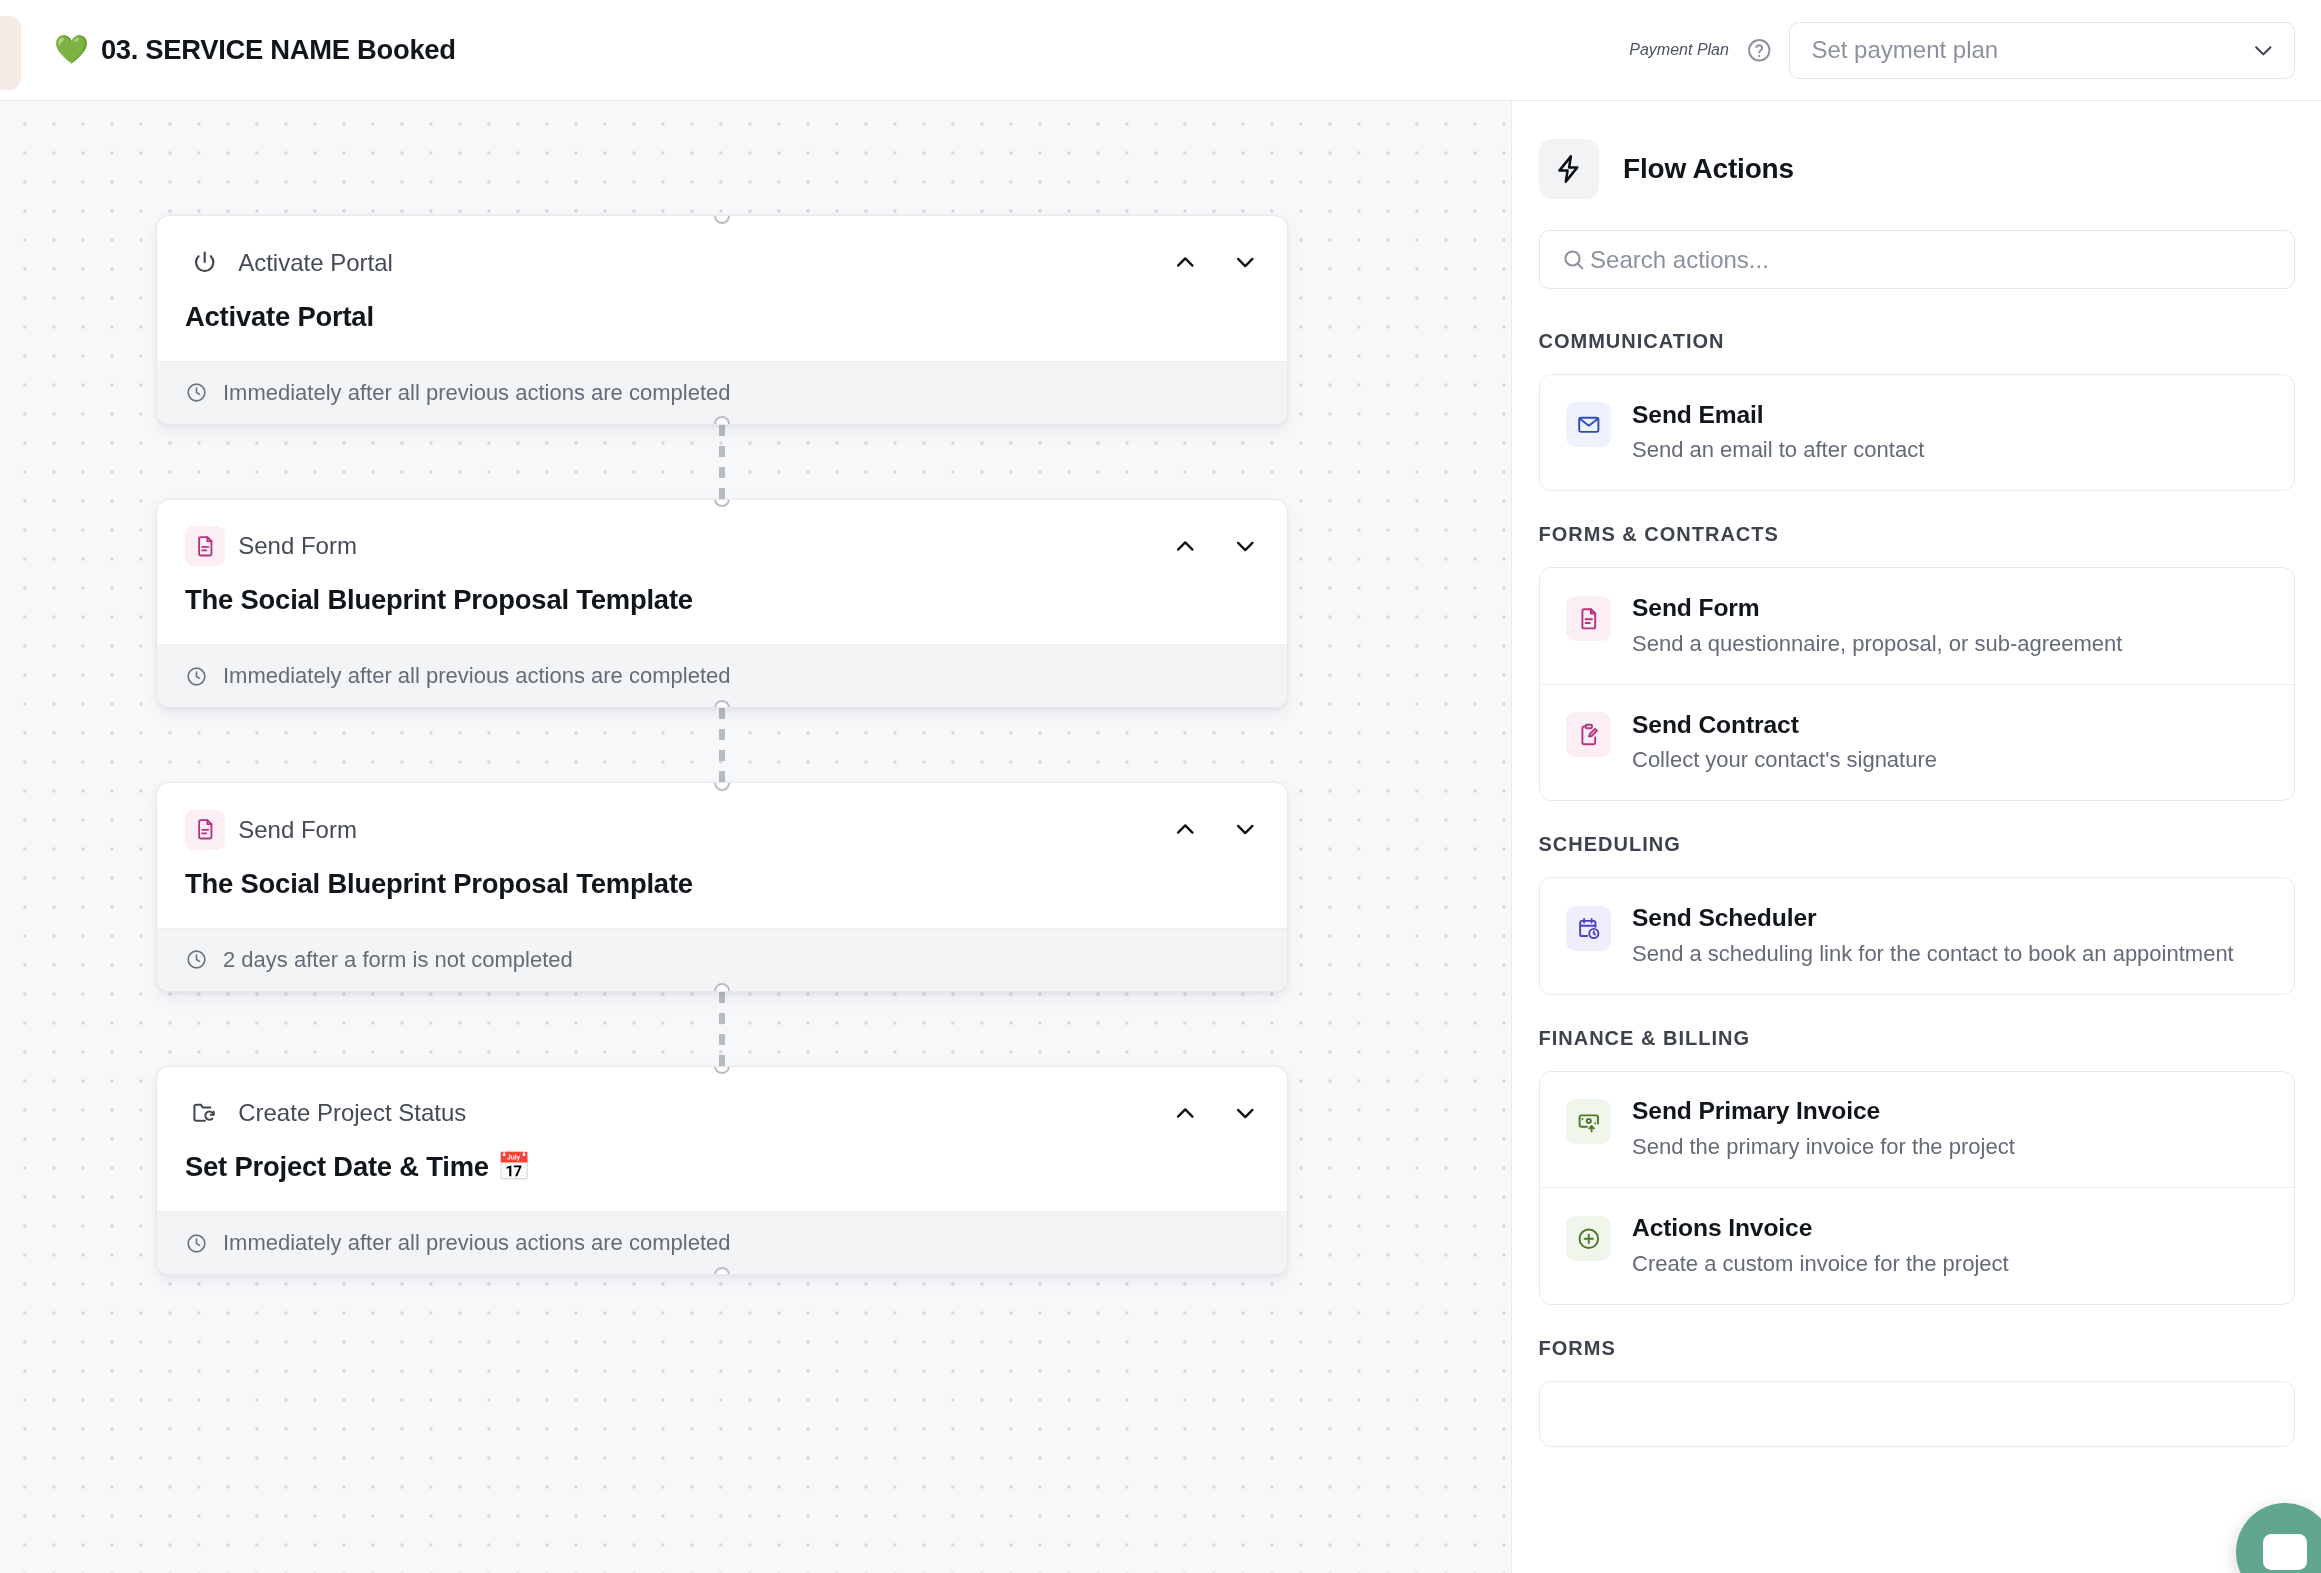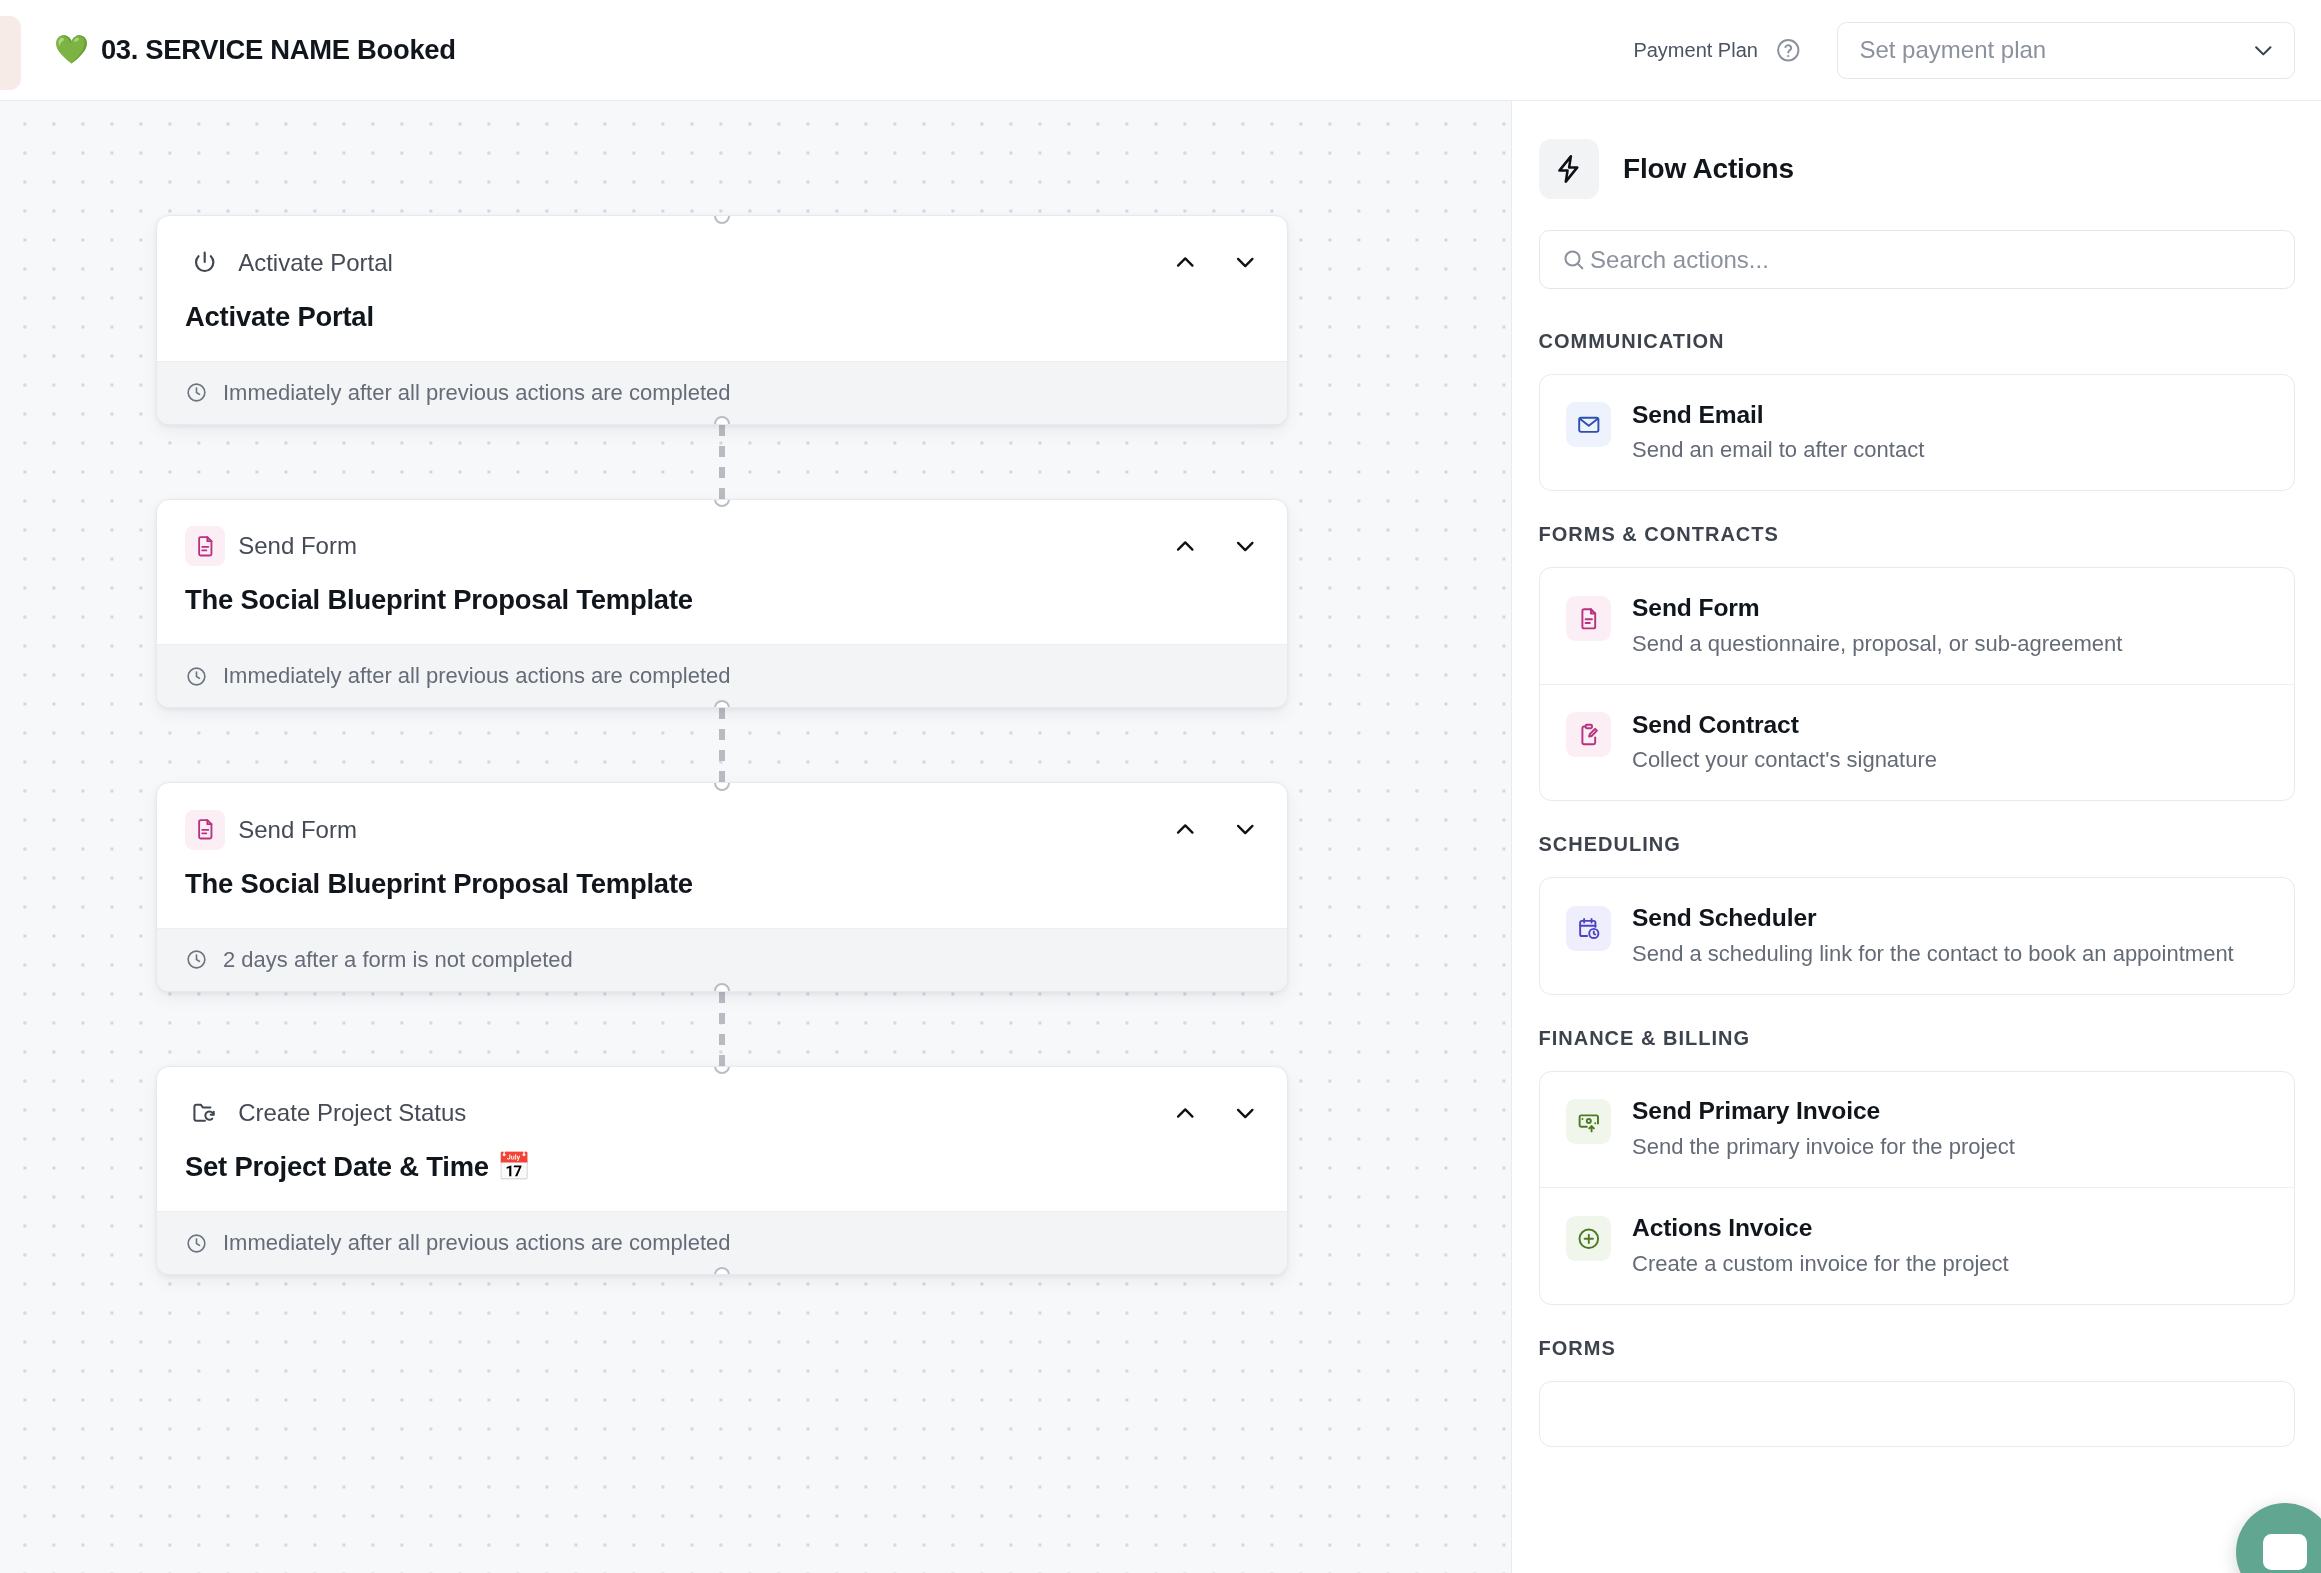--- a/index.html
+++ b/index.html
@@ -29,30 +29,29 @@
     font-size: 27.4px; font-weight: 700; color: #11161c;
     letter-spacing: -0.3px; white-space: nowrap;
     display: flex; align-items: center; gap: 12.3px;
   }
   .heart { font-size: 28px; line-height: 1; }
   .header-right {
     margin-left: auto; margin-right: 25.6px;
     display: flex; align-items: center; gap: 17px;
   }
   .pp-label {
-    font-size: 20px; color: #4b5260; white-space: nowrap;
+    font-size: 16px; color: #4b5260; white-space: nowrap; font-style: italic;
   }
   .help-icon { width: 26.5px; height: 26.5px; display: block; }
   .pp-select {
-    width: 458px; height: 57px;
+    width: 506px; height: 57px;
     border: 1.4px solid #e4e6ea; border-radius: 9.5px;
     background: #fff;
     display: flex; align-items: center;
     padding: 0 19px 0 21px;
-    margin-left: 19px;
   }
   .pp-select-text { font-size: 24px; color: #8c929d; flex: 1; }
   .chev-sm { width: 24.6px; height: 24.6px; }
 
   
   .body { flex: 1; display: flex; min-height: 0; }
 
   
   .canvas {
     position: relative; flex: 1;

